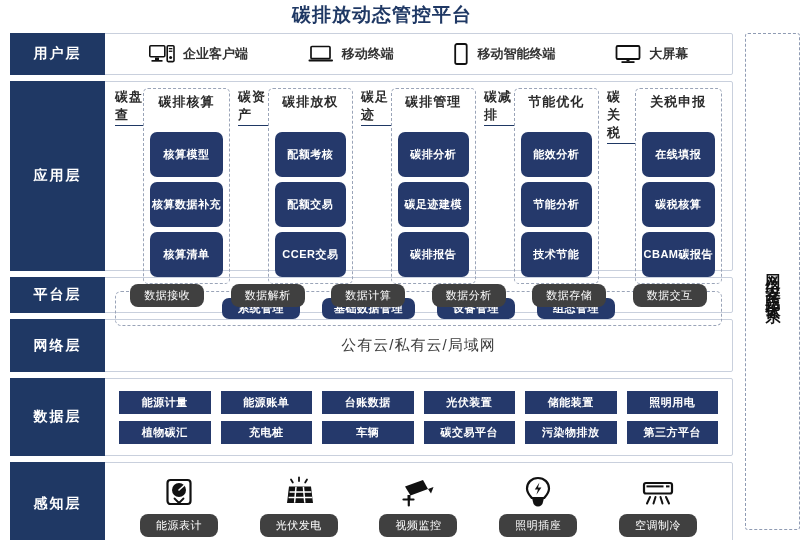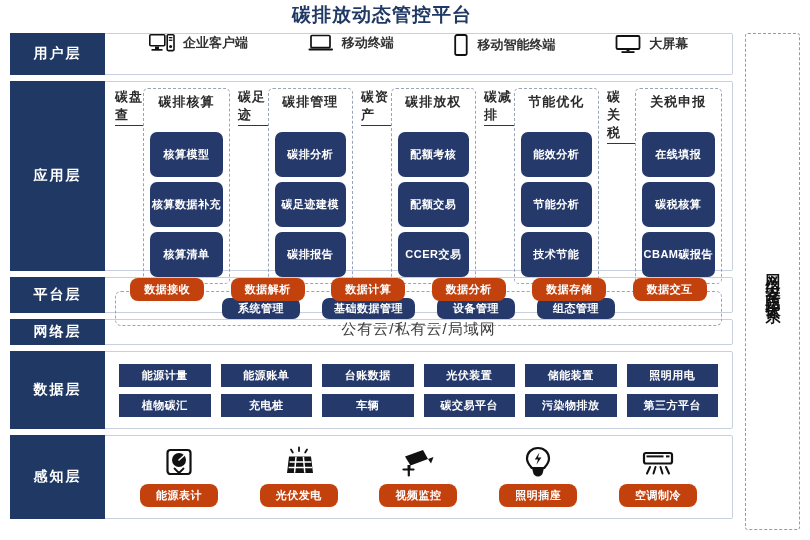--- a/index.html
+++ b/index.html
@@ -37,21 +37,21 @@
     flex:0 0 95px;
     background:#1f3864;
     color:#ffffff;
     font-size:14px;font-weight:bold;
     display:flex;align-items:center;justify-content:center;
     letter-spacing:2px;
     margin:-1px 0 -1px -1px;
   }
   .layer-body{
     flex:1 1 auto;
-    display:flex;align-items:flex-start;
+    display:flex;align-items:center;
     position:relative;
   }
 
   
   .user-layer{height:42px;}
   .user-body{justify-content:space-around;padding:0 14px;}
   .user-item{display:flex;align-items:center;gap:8px;}
   .user-item .u-label{font-size:13px;color:#333;font-weight:bold;}
   .ico{display:inline-flex;align-items:center;justify-content:center;}
 
@@ -97,31 +97,31 @@
     border-radius:6px;
     padding:6px 8px;
     display:flex;justify-content:center;gap:22px;
   }
   .app-bottom .pill{width:auto;min-width:78px;padding:3px 12px;}
 
   
   .plat-layer{height:36px;}
   .plat-body{justify-content:space-around;padding:0 12px;}
   .ypill{
-    background:#c2410c;
+    background:#404040;
     color:#ffffff;
-    font-size:11px;font-weight:bold;
+    font-size:11px;font-weight:normal;
     border-radius:8px;
     padding:4px 14px;
     white-space:nowrap;
     letter-spacing:.5px;
   }
 
   
-  .net-layer{height:26px;}
+  .net-layer{height:53px;}
   .net-body{justify-content:center;}
   .net-text{font-size:15px;color:#3c3c3c;letter-spacing:1px;}
 
   
   .data-layer{height:78px;}
   .data-body{flex-direction:column;justify-content:center;gap:7px;padding:6px 14px;}
   .data-row{display:flex;justify-content:space-between;width:100%;gap:10px;}
   .data-row .pill{width:auto;flex:1 1 0;padding:4px 2px;border-radius:0;}
 
   
@@ -218,36 +218,36 @@
             <div class="col-head">碳盘查</div>
             <div class="col-box">
               <div class="col-sub">碳排核算</div>
               <div class="pill">核算模型</div>
               <div class="pill">核算数据补充</div>
               <div class="pill">核算清单</div>
             </div>
           </div>
 
           <div class="app-col">
+            <div class="col-head">碳资产</div>
+            <div class="col-box">
+              <div class="col-sub">碳排放权</div>
+              <div class="pill">配额考核</div>
+              <div class="pill">配额交易</div>
+              <div class="pill">CCER交易</div>
+            </div>
+          </div>
+
+          <div class="app-col">
             <div class="col-head">碳足迹</div>
             <div class="col-box">
               <div class="col-sub">碳排管理</div>
               <div class="pill">碳排分析</div>
               <div class="pill">碳足迹建模</div>
               <div class="pill">碳排报告</div>
-            </div>
-          </div>
-
-          <div class="app-col">
-            <div class="col-head">碳资产</div>
-            <div class="col-box">
-              <div class="col-sub">碳排放权</div>
-              <div class="pill">配额考核</div>
-              <div class="pill">配额交易</div>
-              <div class="pill">CCER交易</div>
             </div>
           </div>
 
           <div class="app-col">
             <div class="col-head">碳减排</div>
             <div class="col-box">
               <div class="col-sub">节能优化</div>
               <div class="pill">能效分析</div>
               <div class="pill">节能分析</div>
               <div class="pill">技术节能</div>

